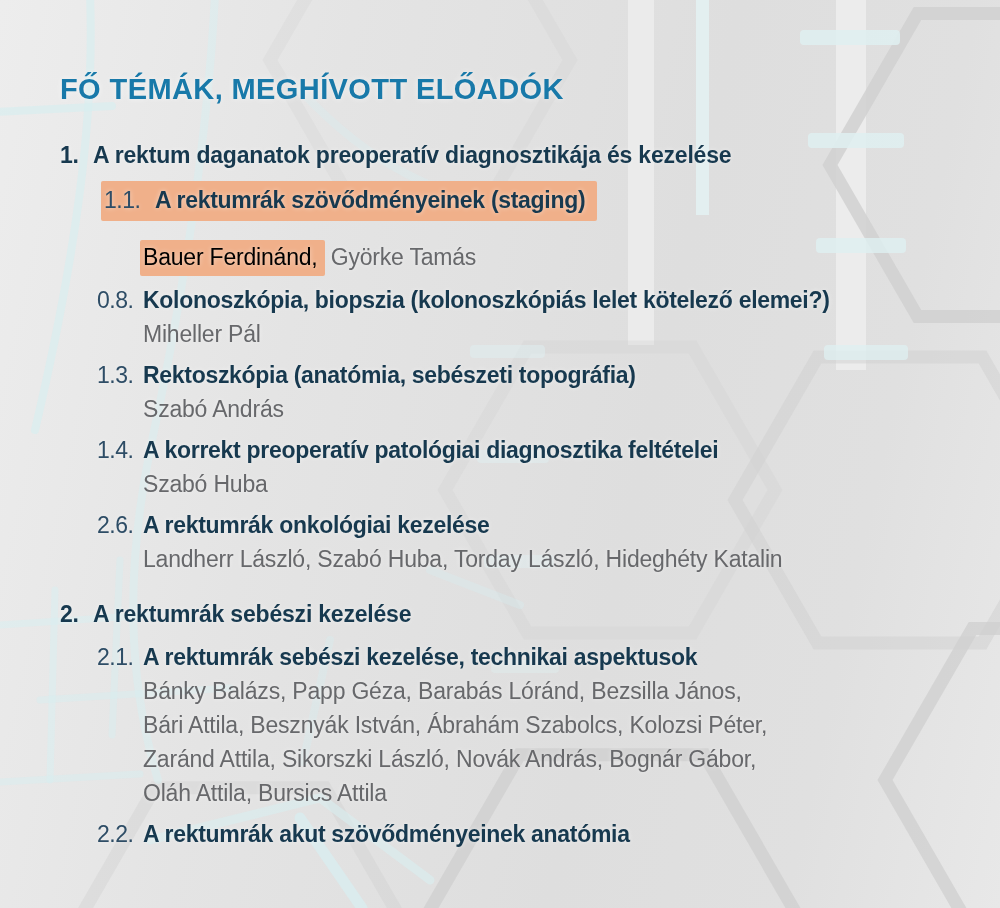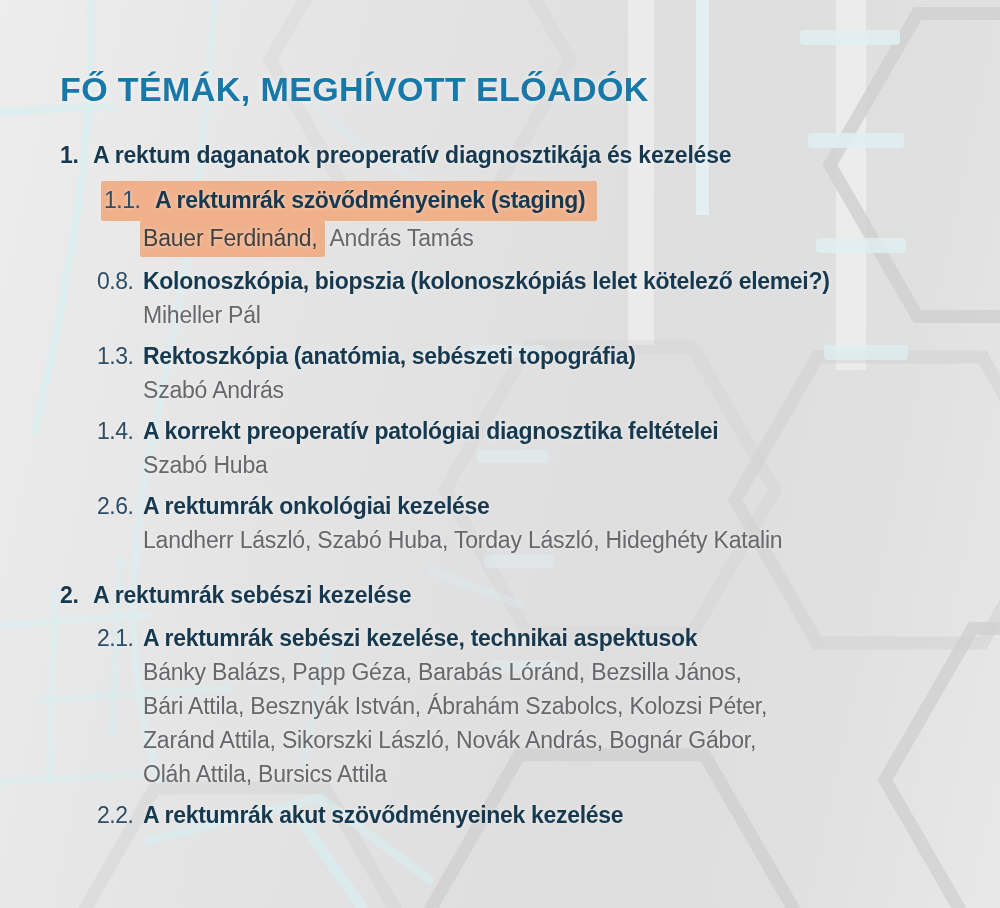--- a/index.html
+++ b/index.html
@@ -4,21 +4,21 @@
 <style>
   html,body{margin:0;padding:0;background:#cfcfcf;}
   .stage{
     position:relative;width:1000px;height:908px;overflow:hidden;
     background:linear-gradient(102deg,#ededed 0%,#e4e4e4 30%,#dedede 62%,#e0e0e0 82%,#e8e8e8 100%);
     font-family:"Liberation Sans","DejaVu Sans",sans-serif;
   }
   .bg{position:absolute;left:0;top:0;z-index:0;}
   .content{position:absolute;left:60px;top:70px;width:880px;z-index:1;}
   h1{
-    margin:0 0 31px 0;font-size:34px;line-height:38px;font-weight:700;
+    margin:0 0 31px 0;font-size:29px;line-height:38px;font-weight:700;
     color:#1879a9;letter-spacing:.4px;
     text-shadow:0 0 6px rgba(255,255,255,.6);
   }
   section{margin:0 0 22px 0;}
   .sec-head{
     display:grid;grid-template-columns:33px 1fr;align-items:baseline;
     font-size:23px;line-height:32px;font-weight:700;color:#17394f;
     margin:0 0 10px 0;letter-spacing:-.2px;
     text-shadow:0 0 5px rgba(255,255,255,.55);
   }
@@ -32,21 +32,21 @@
     letter-spacing:-.3px;text-shadow:0 0 5px rgba(255,255,255,.55);
   }
   .s{
     font-size:23px;line-height:34px;font-weight:400;color:#67686b;
     white-space:pre-line;letter-spacing:-.2px;
     text-shadow:0 0 5px rgba(255,255,255,.5);
   }
   .hl{background:#f0b08a;font-style:normal;border-radius:2px;}
   .hl-num{display:inline-block;padding:2px 9px 4px 3px;margin-left:4px;}
   .hl-title{display:inline-block;padding:2px 12px 4px 9px;margin-left:3px;}
-  .hl-sp{display:inline-block;padding:0 7px 2px 3px;margin-left:-3px;color:#404040;}
+  .hl-sp{display:inline-block;padding:0 7px 2px 3px;margin-left:-3px;color:#000000;margin-top:19px;}
 </style>
 </head>
 <body>
 
 <div class="stage">
 
   <svg class="bg" width="1000" height="908" viewBox="0 0 1000 908" aria-hidden="true">
 
     <rect x="628" y="0" width="26" height="345" fill="#ececec" opacity="0.9"></rect>
     <rect x="836" y="0" width="30" height="370" fill="#ededed" opacity="0.9"></rect>
@@ -97,21 +97,21 @@
     <section>
       <div class="sec-head">
         <span>1.</span>
         <span>A rektum daganatok preoperatív diagnosztikája és kezelése</span>
       </div>
 
       <div class="item">
         <span class="num"><i class="hl hl-num">1.1.</i></span>
         <div>
           <div class="t"><span class="hl hl-title">A rektumrák szövődményeinek (staging)</span></div>
-          <div class="s"><span class="hl hl-sp">Bauer Ferdinánd,</span><span> András Tamás</span></div>
+          <div class="s"><span class="hl hl-sp">Bauer Ferdinánd,</span><span> Györke Tamás</span></div>
         </div>
       </div>
 
       <div class="item">
         <span class="num">0.8.</span>
         <div>
           <div class="t">Kolonoszkópia, biopszia (kolonoszkópiás lelet kötelező elemei?)</div>
           <div class="s">Miheller Pál</div>
         </div>
       </div>
@@ -154,19 +154,19 @@
           <div class="s">Bánky Balázs, Papp Géza, Barabás Lóránd, Bezsilla János,
 Bári Attila, Besznyák István, Ábrahám Szabolcs, Kolozsi Péter,
 Zaránd Attila, Sikorszki László, Novák András, Bognár Gábor,
 Oláh Attila, Bursics Attila</div>
         </div>
       </div>
 
       <div class="item">
         <span class="num">2.2.</span>
         <div>
-          <div class="t">A rektumrák akut szövődményeinek kezelése</div>
+          <div class="t">A rektumrák akut szövődményeinek anatómia</div>
         </div>
       </div>
     </section>
 
   </div>
 </div>
 
 </body></html>

